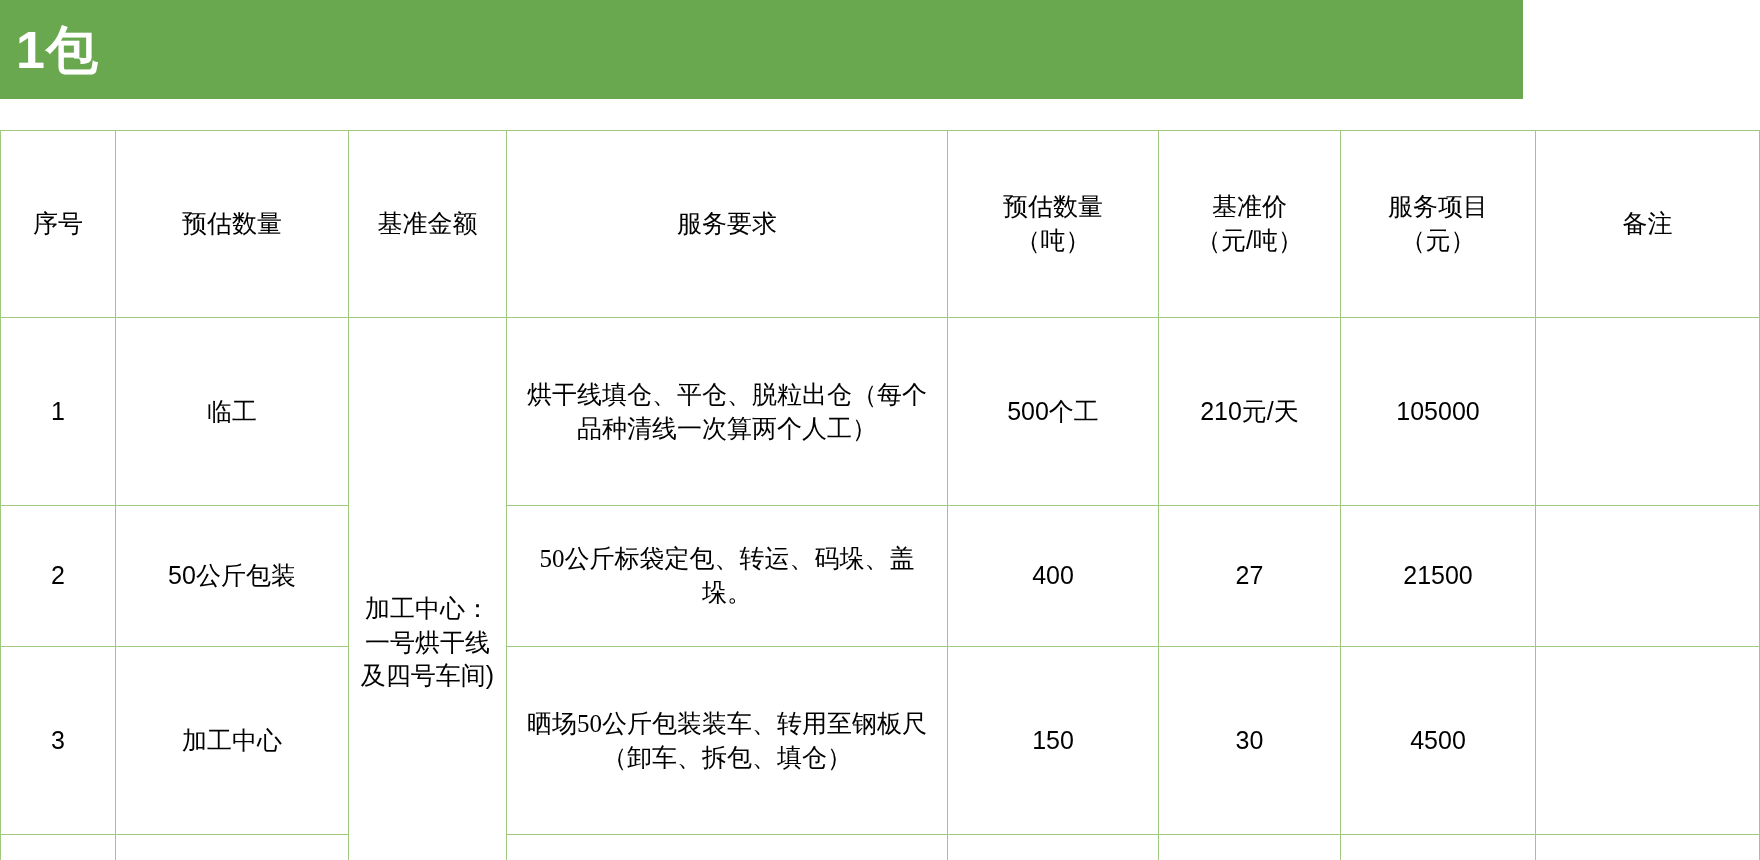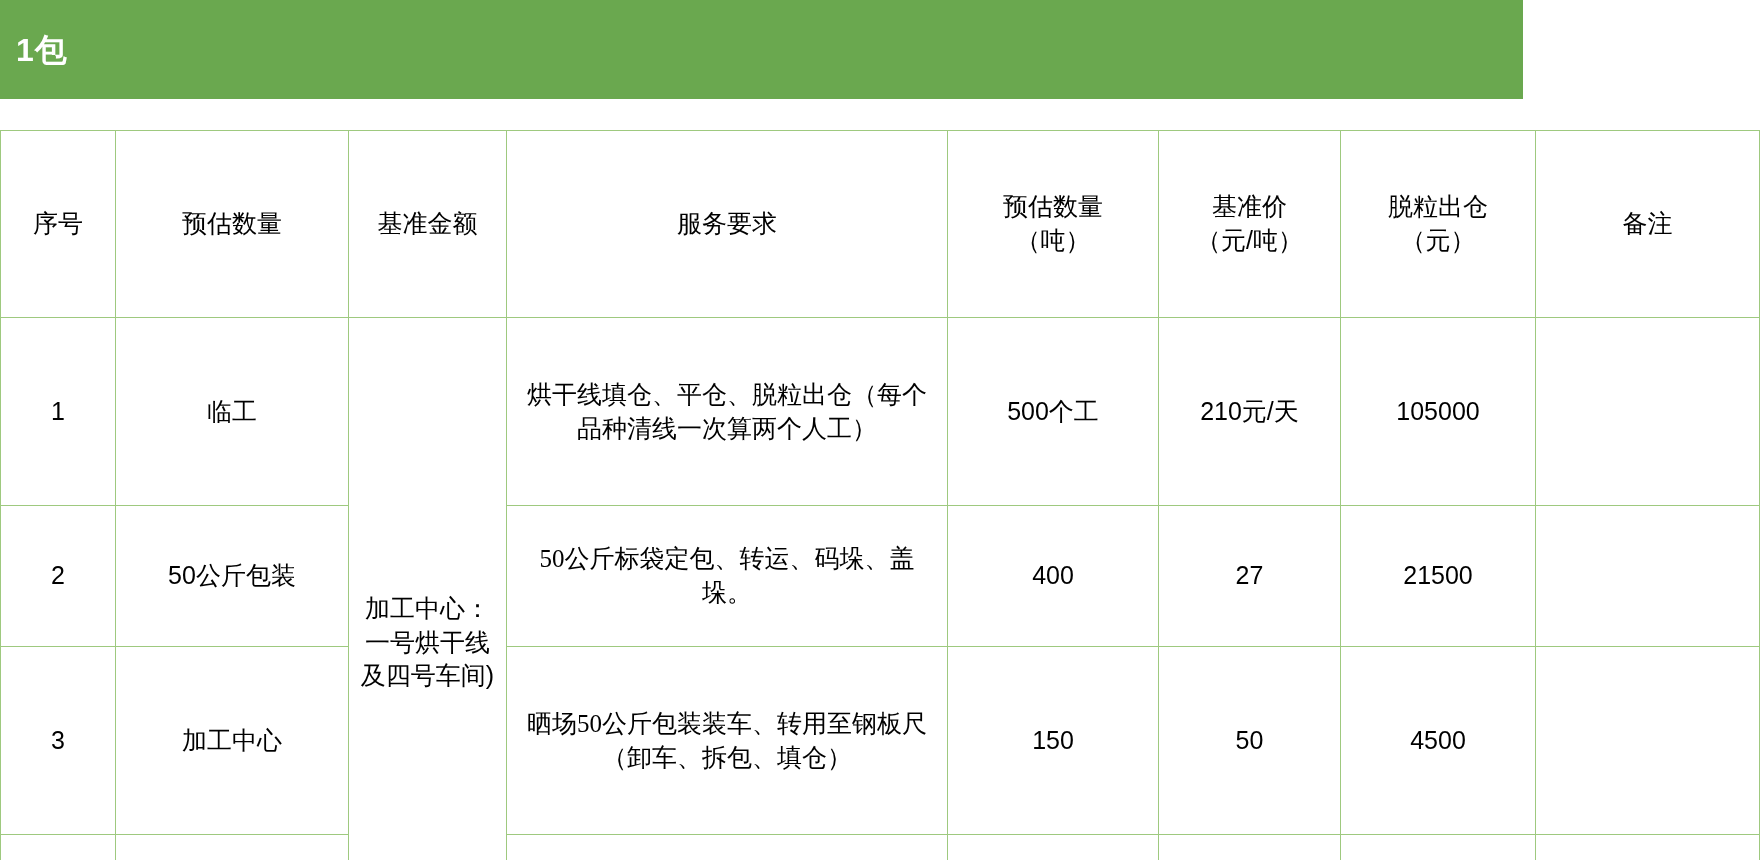--- a/index.html
+++ b/index.html
@@ -25,21 +25,21 @@
     left: 0;
     top: 0;
     width: 1523px;
     height: 99px;
     background: #6aa84f;
     display: flex;
     align-items: center;
   }
   .banner-title {
     color: #ffffff;
-    font-size: 32px;
+    font-size: 52px;
     font-weight: bold;
     padding-left: 16px;
     letter-spacing: 1px;
     line-height: 1;
   }
   .table-wrap {
     position: absolute;
     left: 0;
     top: 130px;
     width: 1759px;
@@ -119,21 +119,21 @@
           <th>服务要求</th>
           <th>
             <div>预估数量</div>
             <div>（吨）</div>
           </th>
           <th>
             <div>基准价</div>
             <div>（元/吨）</div>
           </th>
           <th>
-            <div>脱粒出仓</div>
+            <div>服务项目</div>
             <div>（元）</div>
           </th>
           <th>备注</th>
         </tr>
       </thead>
       <tbody>
         <tr class="row-1">
           <td>1</td>
           <td>临工</td>
           <td class="place-cell" rowspan="4">加工中心：一号烘干线及四号车间)</td>
@@ -150,21 +150,21 @@
           <td>400</td>
           <td>27</td>
           <td>21500</td>
           <td></td>
         </tr>
         <tr class="row-3">
           <td>3</td>
           <td>加工中心</td>
           <td class="req-cell">晒场50公斤包装装车、转用至钢板尺（卸车、拆包、填仓）</td>
           <td>150</td>
-          <td>50</td>
+          <td>30</td>
           <td>4500</td>
           <td></td>
         </tr>
         <tr class="row-4">
           <td>4</td>
           <td>散籽转运</td>
           <td class="req-cell centered">烘干线拉运至精选车间</td>
           <td>500</td>
           <td>7</td>
           <td>3500</td>

